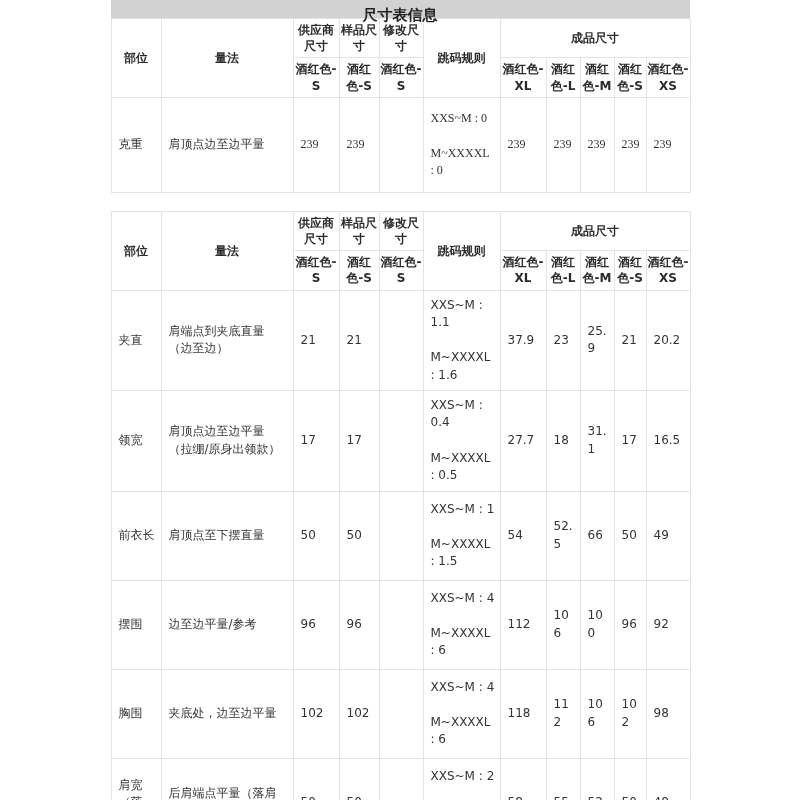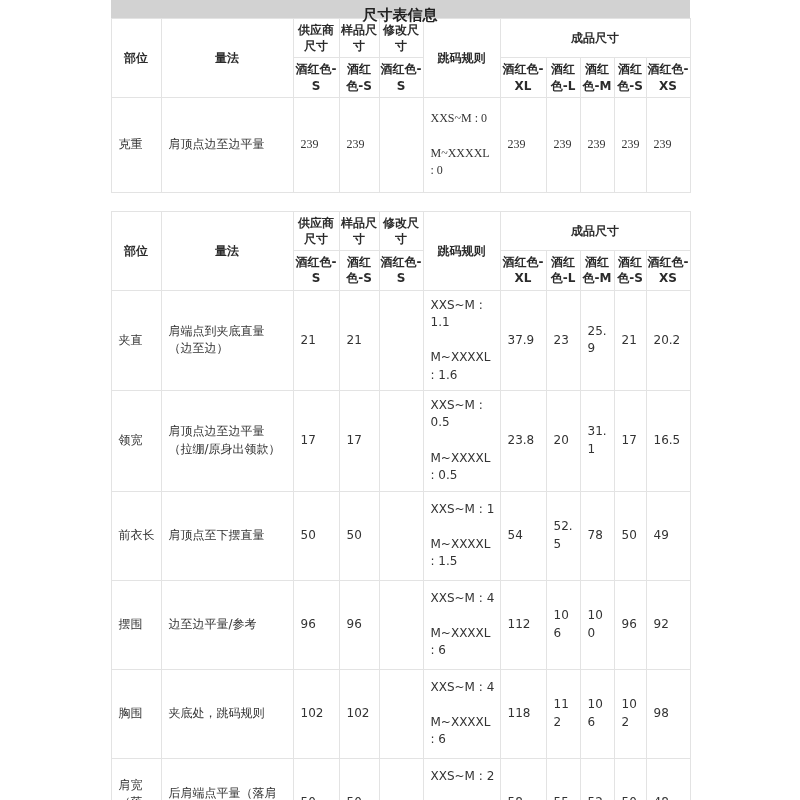--- a/index.html
+++ b/index.html
@@ -154,43 +154,43 @@
     <td>20.2</td>
   </tr>
 
   <tr>
     <td>领宽</td>
     <td>肩顶点边至边平量（拉绷/原身出领款）</td>
     <td>17</td>
     <td>17</td>
     <td></td>
     <td class="c-grad">
-      <p>XXS~M : 0.5</p>
+      <p>XXS~M : 0.4</p>
       <p>M~XXXXL : 0.5</p>
     </td>
-    <td>23.8</td>
-    <td>20</td>
+    <td>27.7</td>
+    <td>18</td>
     <td>31.1</td>
     <td>17</td>
     <td>16.5</td>
   </tr>
 
   <tr>
     <td>前衣长</td>
     <td>肩顶点至下摆直量</td>
     <td>50</td>
     <td>50</td>
     <td></td>
     <td class="c-grad">
       <p>XXS~M : 1</p>
       <p>M~XXXXL : 1.5</p>
     </td>
     <td>54</td>
     <td>52.5</td>
-    <td>78</td>
+    <td>66</td>
     <td>50</td>
     <td>49</td>
   </tr>
 
   <tr>
     <td>摆围</td>
     <td>边至边平量/参考</td>
     <td>96</td>
     <td>96</td>
     <td></td>
@@ -200,21 +200,21 @@
     </td>
     <td>112</td>
     <td>106</td>
     <td>100</td>
     <td>96</td>
     <td>92</td>
   </tr>
 
   <tr>
     <td>胸围</td>
-    <td>夹底处，跳码规则</td>
+    <td>夹底处，边至边平量</td>
     <td>102</td>
     <td>102</td>
     <td></td>
     <td class="c-grad">
       <p>XXS~M : 4</p>
       <p>M~XXXXL : 6</p>
     </td>
     <td>118</td>
     <td>112</td>
     <td>106</td>

